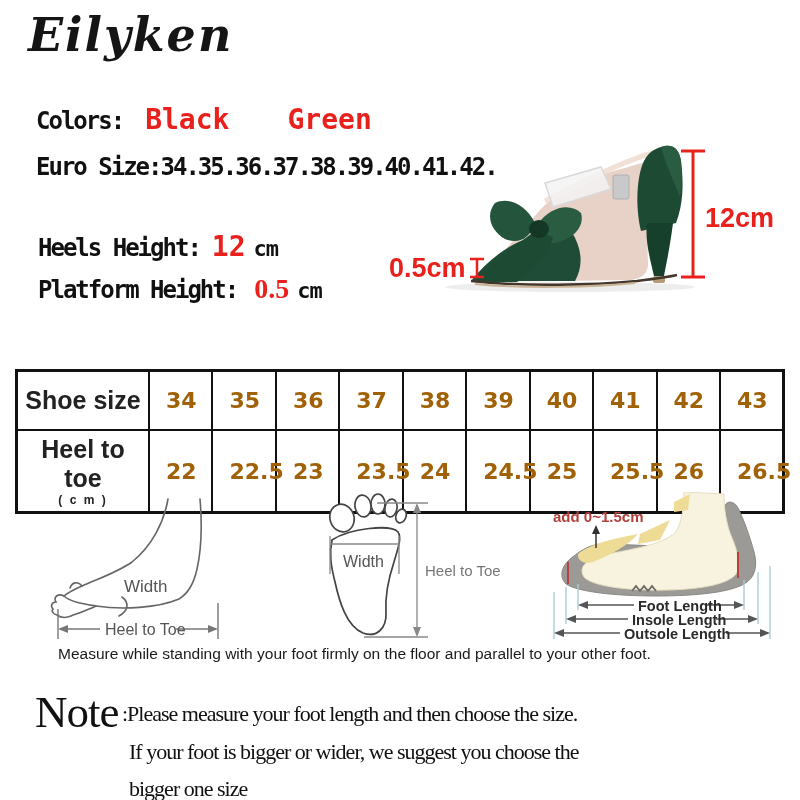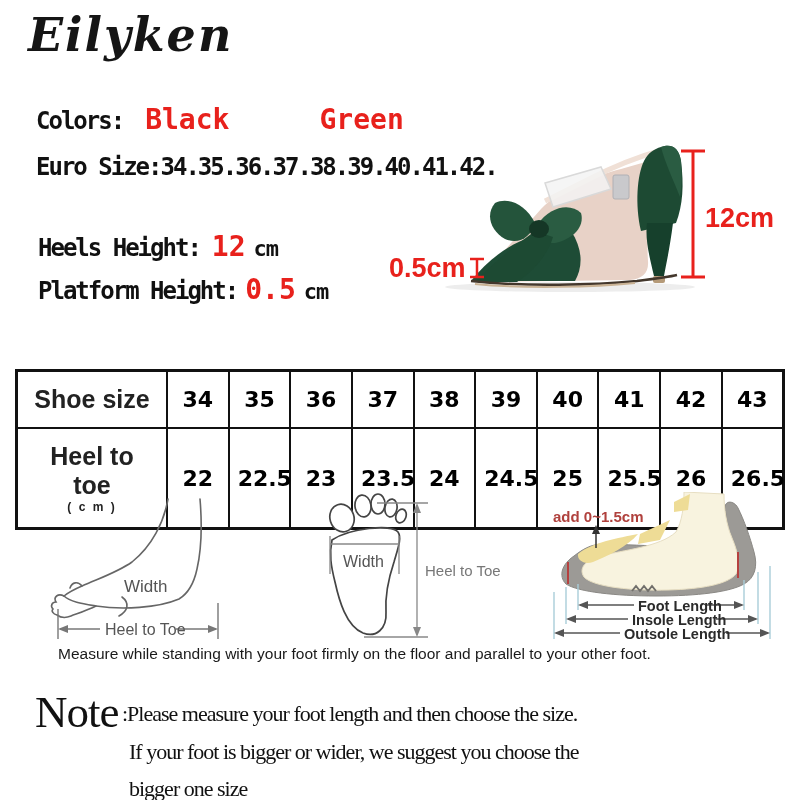--- a/index.html
+++ b/index.html
@@ -16,48 +16,48 @@
     font-size:46px;color:#151515;letter-spacing:2px;
   }
 
   
   .spec{
     font-family:"DejaVu Sans Mono",monospace;font-weight:bold;color:#111;
     font-size:24px;letter-spacing:-2px;white-space:nowrap;
   }
   .spec .red{color:#e8211c;font-size:28px;letter-spacing:0px;}
   .spec .gap1{margin-left:22px;}
-  .spec .gap2{margin-left:90px;}
+  .spec .gap2{margin-left:58px;}
   .spec .unit{font-size:22px;margin-left:8px;letter-spacing:-1px;}
   #colors-line{left:36px;top:103px;}
   #euro-line{left:36px;top:153px;}
   #heels-line{left:38px;top:230px;}
   #platform-line{left:38px;top:273px;}
 
   
   .size-table{
     left:15px;top:369px;width:770px;
     border-collapse:collapse;table-layout:fixed;
   }
   .size-table,
   .size-table th,
   .size-table td{border:2px solid #111;}
   .size-table{border-width:3px;}
   .size-table th{
     width:122px;font-weight:600;color:#222;
-    font-family:"Liberation Sans",sans-serif;padding:13px;
+    font-family:"Liberation Sans",sans-serif;padding:4px;
   }
   .size-table tr:nth-child(1) th{font-size:25px;}
   .size-table tr:nth-child(2) th{font-size:25px;}
   .size-table tr:nth-child(3) th{font-size:17px;line-height:16px;}
   .size-table th .sub{display:block;font-size:12px;font-weight:600;letter-spacing:2px;}
   .size-table th .sub:empty{display:none;}
   .size-table td{
-    text-align:center;font-size:22px;font-weight:600;color:#000000;
-    font-family:"DejaVu Sans",sans-serif;padding:8px;
+    text-align:center;font-size:22px;font-weight:600;color:#a16207;
+    font-family:"DejaVu Sans",sans-serif;padding:16px;
   }
   .size-table tr:nth-child(1){height:44px;}
   .size-table tr:nth-child(2){height:40px;}
   .size-table tr:nth-child(3){height:38px;}
   .size-table tr:nth-child(3) td{font-size:23px;font-weight:700;margin-left:31px;}
 
   
   svg text{font-family:"Liberation Sans",sans-serif;}
 
   
@@ -87,21 +87,21 @@
 <div class="abs spec" id="colors-line">
   <span>Colors:</span><span class="red gap1">Black</span><span class="red gap2">Green</span>
 </div>
 <div class="abs spec" id="euro-line">
   <span>Euro Size:</span><span>34.35.36.37.38.39.40.41.42.</span>
 </div>
 <div class="abs spec" id="heels-line">
   <span>Heels Height:</span><span class="red gap1" style="margin-left:12px;">12</span><span class="unit">cm</span>
 </div>
 <div class="abs spec" id="platform-line">
-  <span>Platform Height:</span><span class="red" style="margin-left:8px;">0.5</span><span class="unit">cm</span>
+  <span>Platform Height:</span><span class="red" style="margin-left:17px;font-family:Liberation Serif, serif;">0.5</span><span class="unit">cm</span>
 </div>
 
 <svg class="abs" style="left:385px;top:135px;" width="400" height="170" viewBox="0 0 400 170">
 
   <ellipse cx="185" cy="152" rx="125" ry="5" fill="rgba(0,0,0,0.07)"></ellipse>
 
   <path d="M96,142 L156,74 C176,54 205,42 236,34 L264,26 C272,24 275,30 273,38
            C266,66 261,100 263,126 C264,138 257,144 245,145 L108,147 Z" fill="#e8d2c7"></path>
 
   <path d="M274,16 C252,22 228,32 204,44 C188,52 172,60 160,66" fill="none" stroke="#f0e0d6" stroke-width="5"></path>

